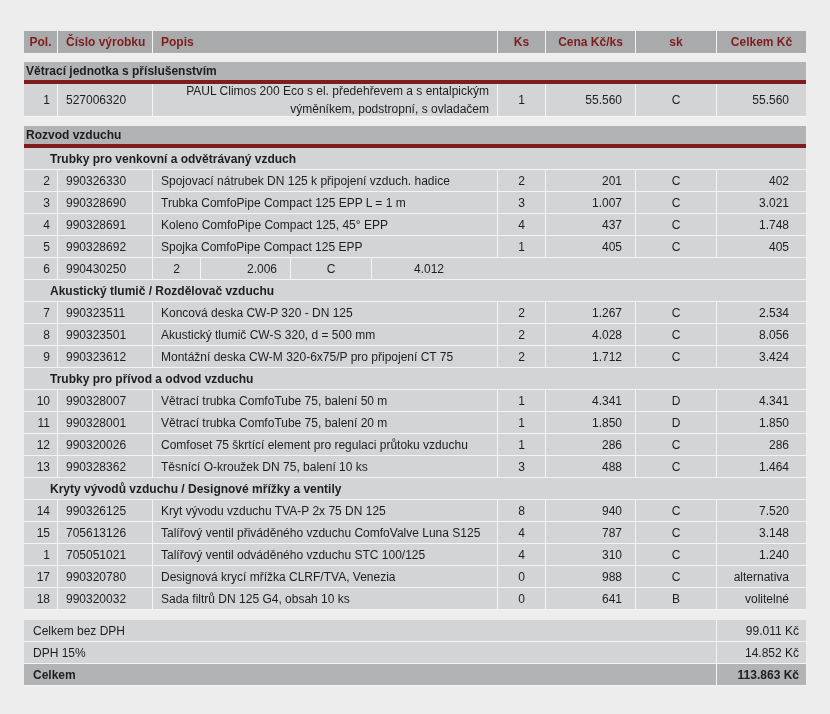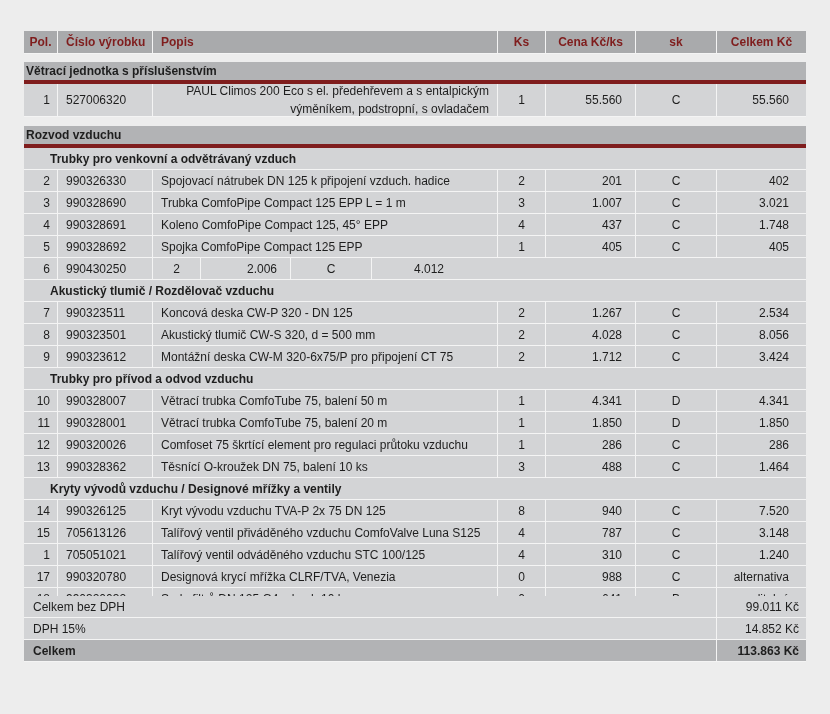--- a/index.html
+++ b/index.html
@@ -242,21 +242,21 @@
     <div class="cell c-pol">18</div>
     <div class="cell c-num">990320032</div>
     <div class="cell c-desc">Sada filtrů DN 125 G4, obsah 10 ks</div>
     <div class="cell c-ks">0</div>
     <div class="cell c-price">641</div>
     <div class="cell c-sk">B</div>
     <div class="cell c-total">volitelné</div>
   </div>
 </div>
 
-<div class="tbl totals" style="top:596px;">
+<div class="tbl totals" style="top:620px;">
   <div class="row sub">
     <div class="lbl">Celkem bez DPH</div>
     <div class="val">99.011 Kč</div>
   </div>
   <div class="row sub">
     <div class="lbl">DPH 15%</div>
     <div class="val">14.852 Kč</div>
   </div>
   <div class="row grand">
     <div class="lbl">Celkem</div>

